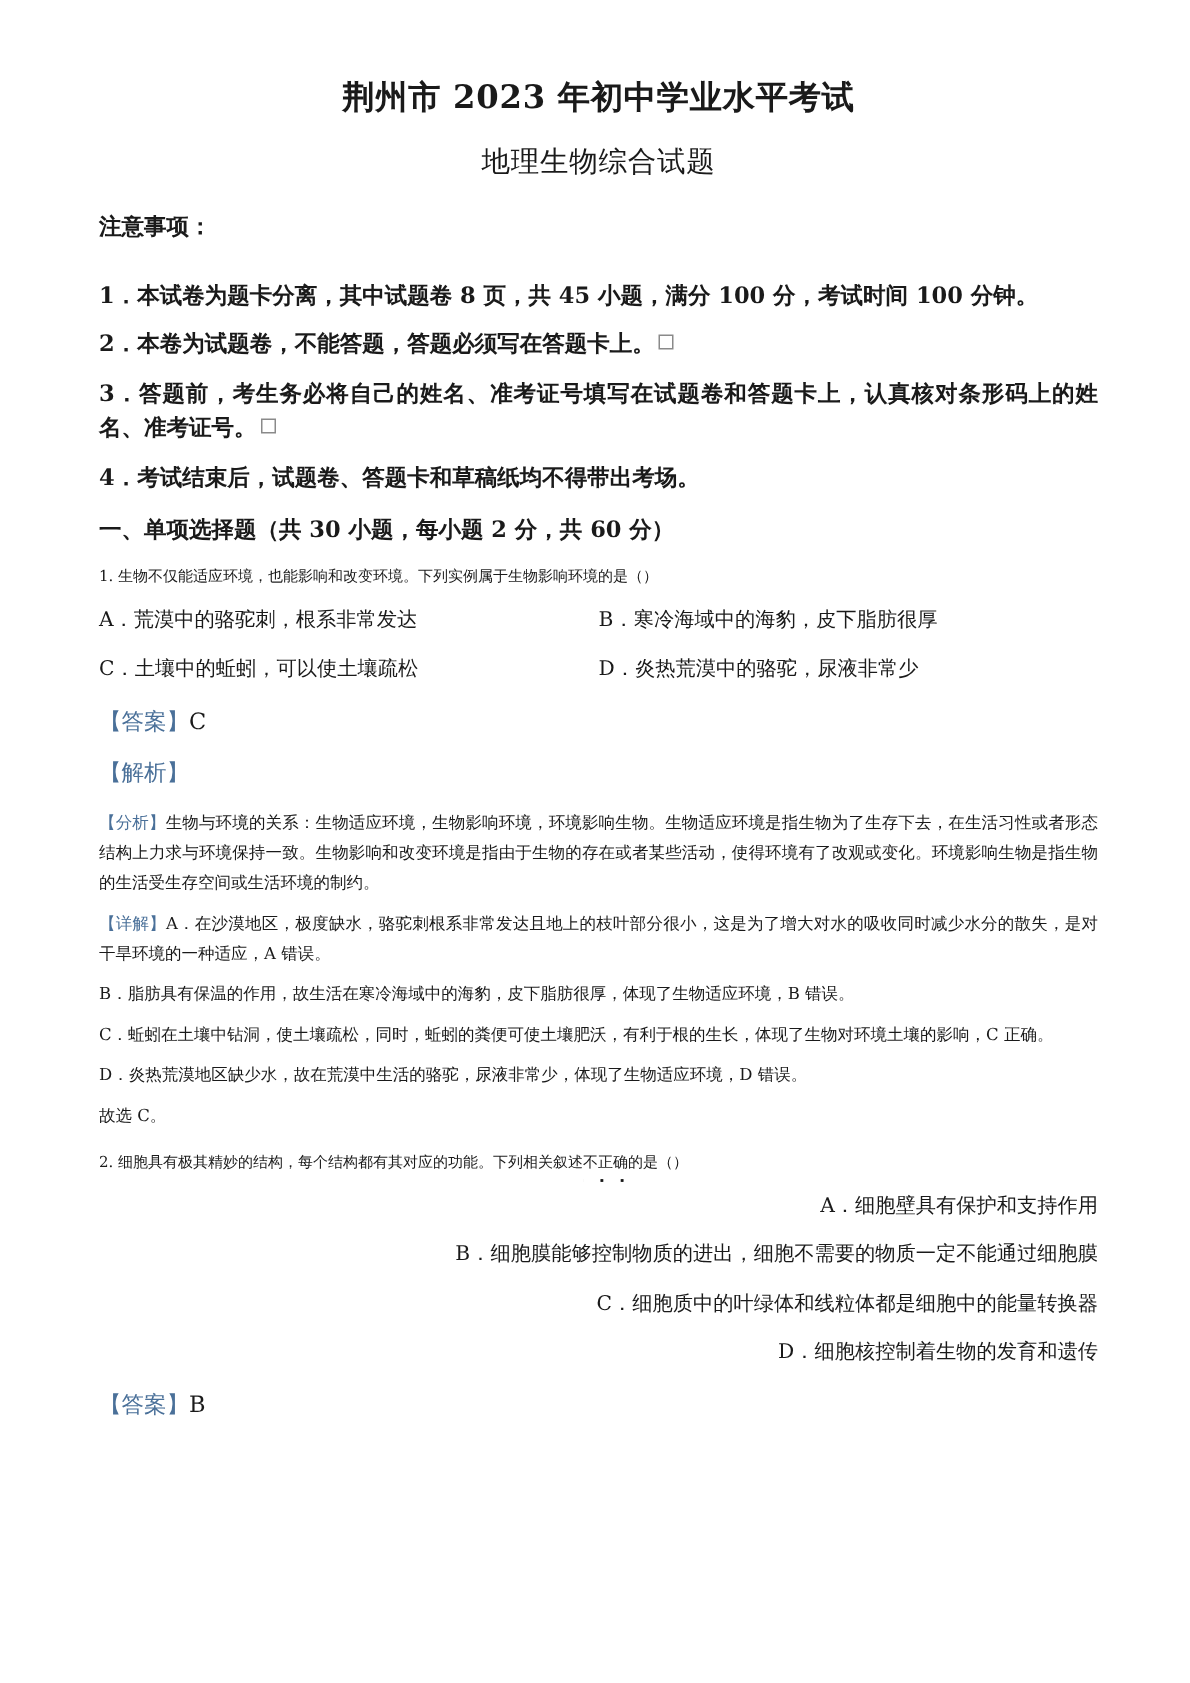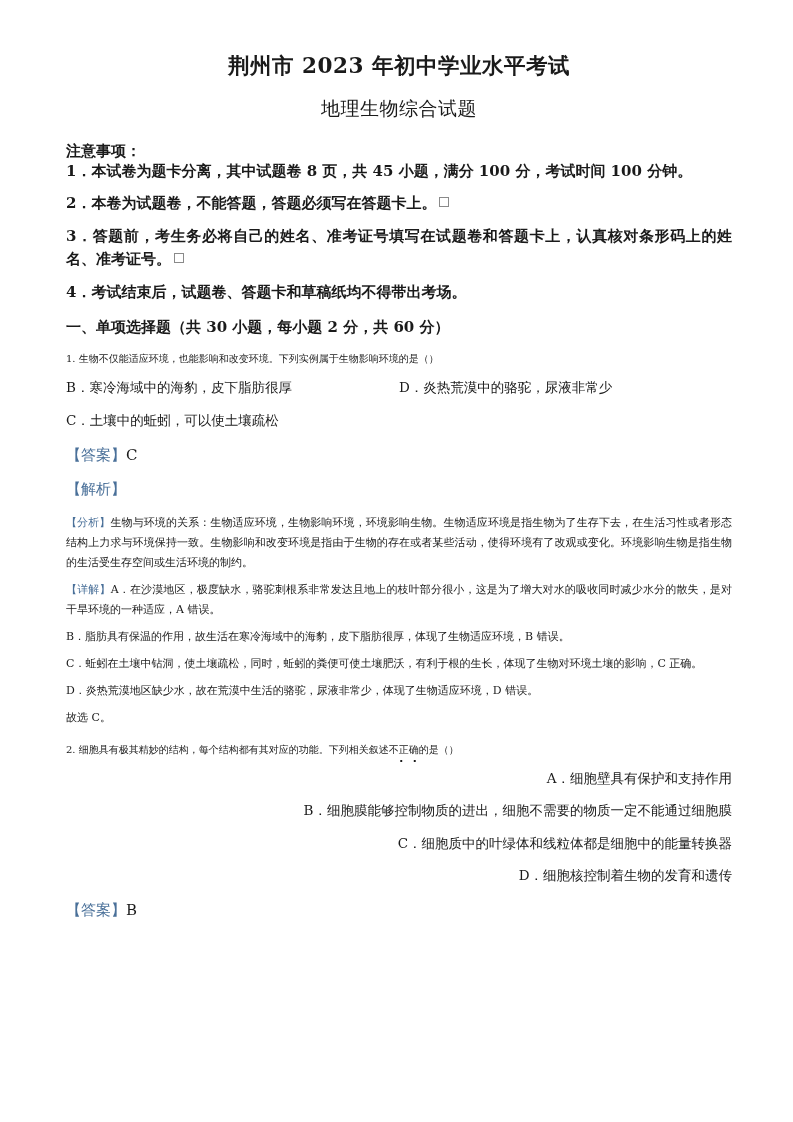--- a/index.html
+++ b/index.html
@@ -46,21 +46,21 @@
     letter-spacing: 0.5px;
     line-height: 1.0;
     margin: 0 0 26px 0;
   }
 
   
   .notice-heading {
     font-size: 15px;
     font-weight: bold;
     line-height: 1.0;
-    margin: 0 0 1px 0;
+    margin: 0 0 27px 0;
   }
   .notice-item {
     font-size: 15px;
     font-weight: bold;
     line-height: 1.52;
     margin: 0 0 10px 0;
     text-align: justify;
   }
   .tofu {
     display: inline-block;
@@ -152,23 +152,24 @@
 
     <p class="notice-item"><span>3．答题前，考生务必将自己的姓名、准考证号填写在试题卷和答题卡上，认真核对条形码上的姓名、准考证号。</span><span class="tofu"></span></p>
 
     <p class="notice-item">4．考试结束后，试题卷、答题卡和草稿纸均不得带出考场。</p>
 
     <div class="section-heading">一、单项选择题（共 30 小题，每小题 2 分，共 60 分）</div>
 
     <p class="question-stem"><span>1.</span> <span>生物不仅能适应环境，也能影响和改变环境。下列实例属于生物影响环境的是（</span><span class="gap"></span><span>）</span></p>
 
     <div class="options-grid">
+      <div class="opt half">A．荒漠中的骆驼刺，根系非常发达</div>
       <div class="opt half">B．寒冷海域中的海豹，皮下脂肪很厚</div>
+      <div class="opt half">C．土壤中的蚯蚓，可以使土壤疏松</div>
       <div class="opt half">D．炎热荒漠中的骆驼，尿液非常少</div>
-      <div class="opt half">C．土壤中的蚯蚓，可以使土壤疏松</div>
     </div>
 
     <p class="ans-line"><span class="marker">【答案】</span><span>C</span></p>
 
     <p class="ans-line"><span class="marker">【解析】</span></p>
 
     <p class="para para-gap"><span class="marker">【分析】</span><span>生物与环境的关系：生物适应环境，生物影响环境，环境影响生物。生物适应环境是指生物为了生存下去，在生活习性或者形态结构上力求与环境保持一致。生物影响和改变环境是指由于生物的存在或者某些活动，使得环境有了改观或变化。环境影响生物是指生物的生活受生存空间或生活环境的制约。</span></p>
 
     <p class="para para-gap"><span class="marker">【详解】</span><span>A．在沙漠地区，极度缺水，骆驼刺根系非常发达且地上的枝叶部分很小，这是为了增大对水的吸收同时减少水分的散失，是对干旱环境的一种适应，A 错误。</span></p>
 

